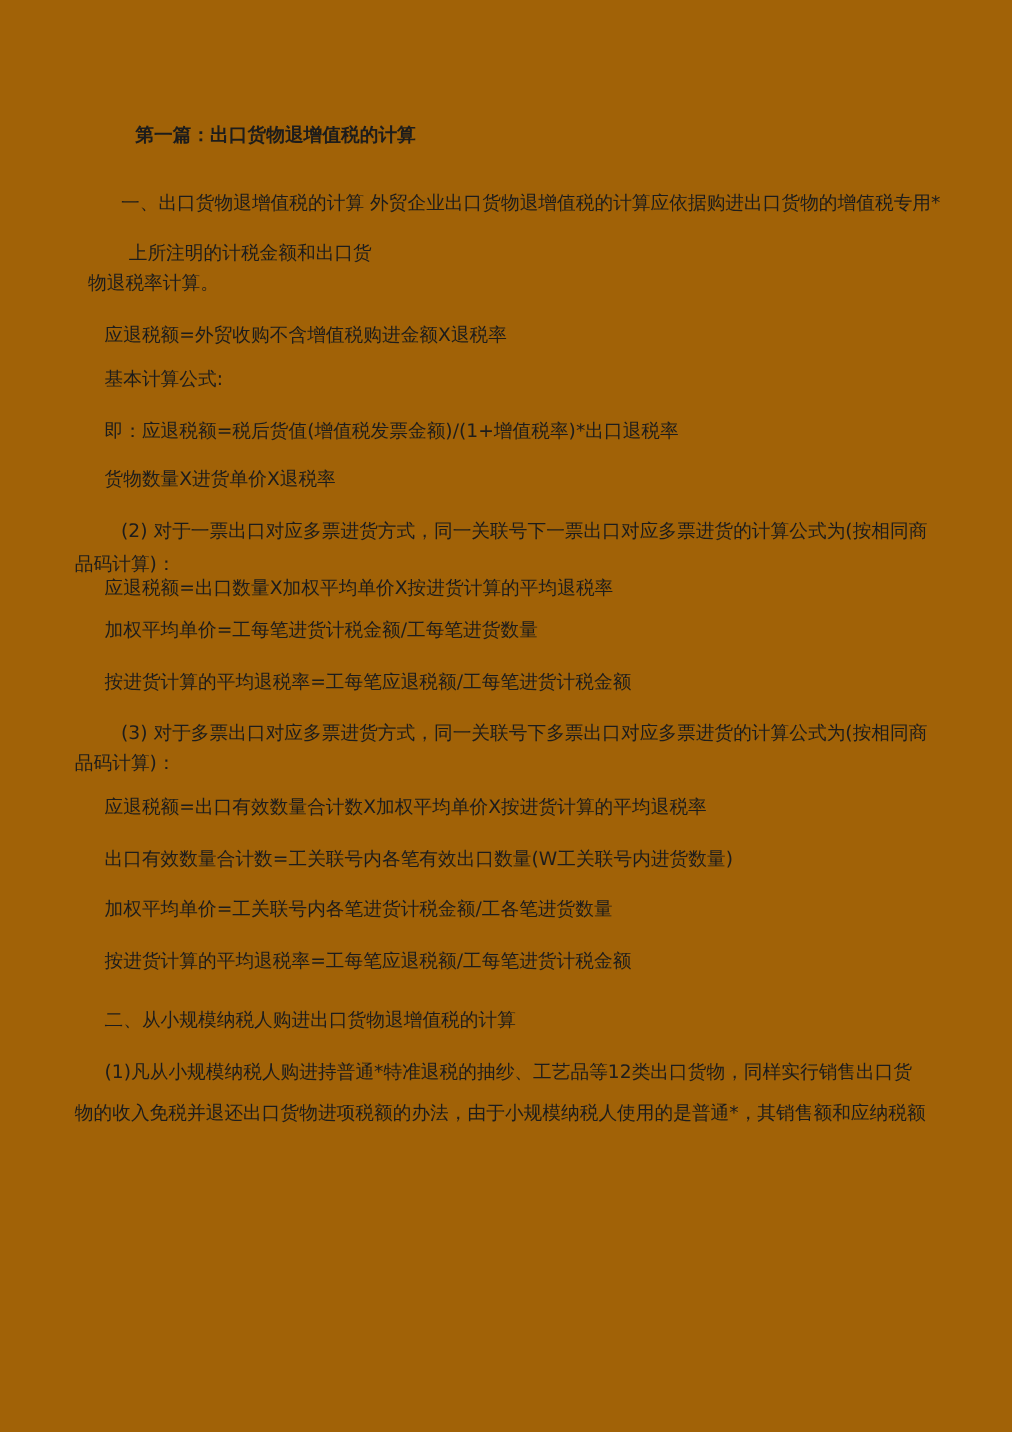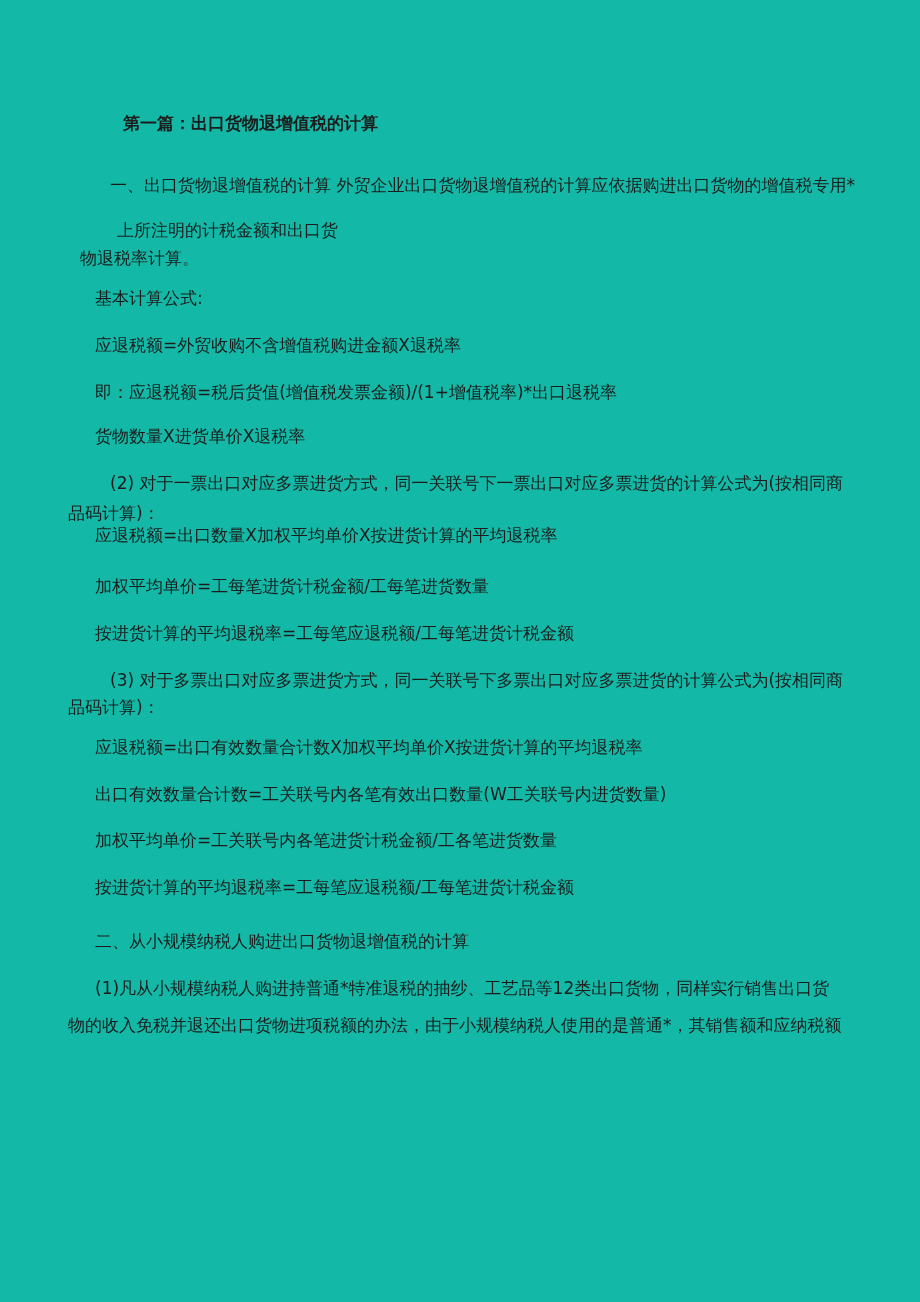--- a/index.html
+++ b/index.html
@@ -4,21 +4,21 @@
 <style>
   html, body {
     margin: 0;
     padding: 0;
     background: #ffffff;
   }
   .page {
     position: relative;
     width: 920px;
     height: 1302px;
-    background: #14b8a6;
+    background: #a16207;
     overflow: hidden;
     font-family: "DejaVu Sans", sans-serif;
     color: #1c1c1c;
   }
   .content {
     padding: 112px 30px 0 68px;
   }
   .line {
     font-size: 17px;
     line-height: 22px;
@@ -38,28 +38,28 @@
 <body>
 
 <div class="page">
   <div class="content">
 
     <div class="line title pl55">第一篇：出口货物退增值税的计算</div>
 
     <div class="line pl42" style="margin-top:40px">一、出口货物退增值税的计算 外贸企业出口货物退增值税的计算应依据购进出口货物的增值税专用*</div>
     <div class="line pl49" style="margin-top:23px">上所注明的计税金额和出口货</div>
     <div class="line pl12" style="margin-top:6px">物退税率计算。</div>
+    <div class="line pl27" style="margin-top:25px">应退税额=外贸收购不含增值税购进金额X退税率</div>
     <div class="line pl27" style="margin-top:18px">基本计算公式:</div>
-    <div class="line pl27" style="margin-top:25px">应退税额=外贸收购不含增值税购进金额X退税率</div>
     <div class="line pl27" style="margin-top:25px">即：应退税额=税后货值(增值税发票金额)/(1+增值税率)*出口退税率</div>
     <div class="line pl27" style="margin-top:22px">货物数量X进货单价X退税率</div>
     <div class="line pl42" style="margin-top:25px">(2) 对于一票出口对应多票进货方式，同一关联号下一票出口对应多票进货的计算公式为(按相同商</div>
     <div class="line" style="margin-top:8px">品码计算)：</div>
     <div class="line pl27" style="">应退税额=出口数量X加权平均单价X按进货计算的平均退税率</div>
-    <div class="line pl27" style="margin-top:29px">加权平均单价=工每笔进货计税金额/工每笔进货数量</div>
+    <div class="line pl27" style="margin-top:16px">加权平均单价=工每笔进货计税金额/工每笔进货数量</div>
     <div class="line pl27" style="margin-top:25px">按进货计算的平均退税率=工每笔应退税额/工每笔进货计税金额</div>
     <div class="line pl42" style="margin-top:25px">(3) 对于多票出口对应多票进货方式，同一关联号下多票出口对应多票进货的计算公式为(按相同商</div>
     <div class="line" style="margin-top:5px">品码计算)：</div>
     <div class="line pl27" style="margin-top:18px">应退税额=出口有效数量合计数X加权平均单价X按进货计算的平均退税率</div>
     <div class="line pl27" style="margin-top:25px">出口有效数量合计数=工关联号内各笔有效出口数量(W工关联号内进货数量)</div>
     <div class="line pl27" style="margin-top:24px">加权平均单价=工关联号内各笔进货计税金额/工各笔进货数量</div>
     <div class="line pl27" style="margin-top:25px">按进货计算的平均退税率=工每笔应退税额/工每笔进货计税金额</div>
     <div class="line pl27" style="margin-top:32px">二、从小规模纳税人购进出口货物退增值税的计算</div>
     <div class="line pl27" style="margin-top:25px">(1)凡从小规模纳税人购进持普通*特准退税的抽纱、工艺品等12类出口货物，同样实行销售出口货</div>
     <div class="line" style="margin-top:15px">物的收入免税并退还出口货物进项税额的办法，由于小规模纳税人使用的是普通*，其销售额和应纳税额</div>

